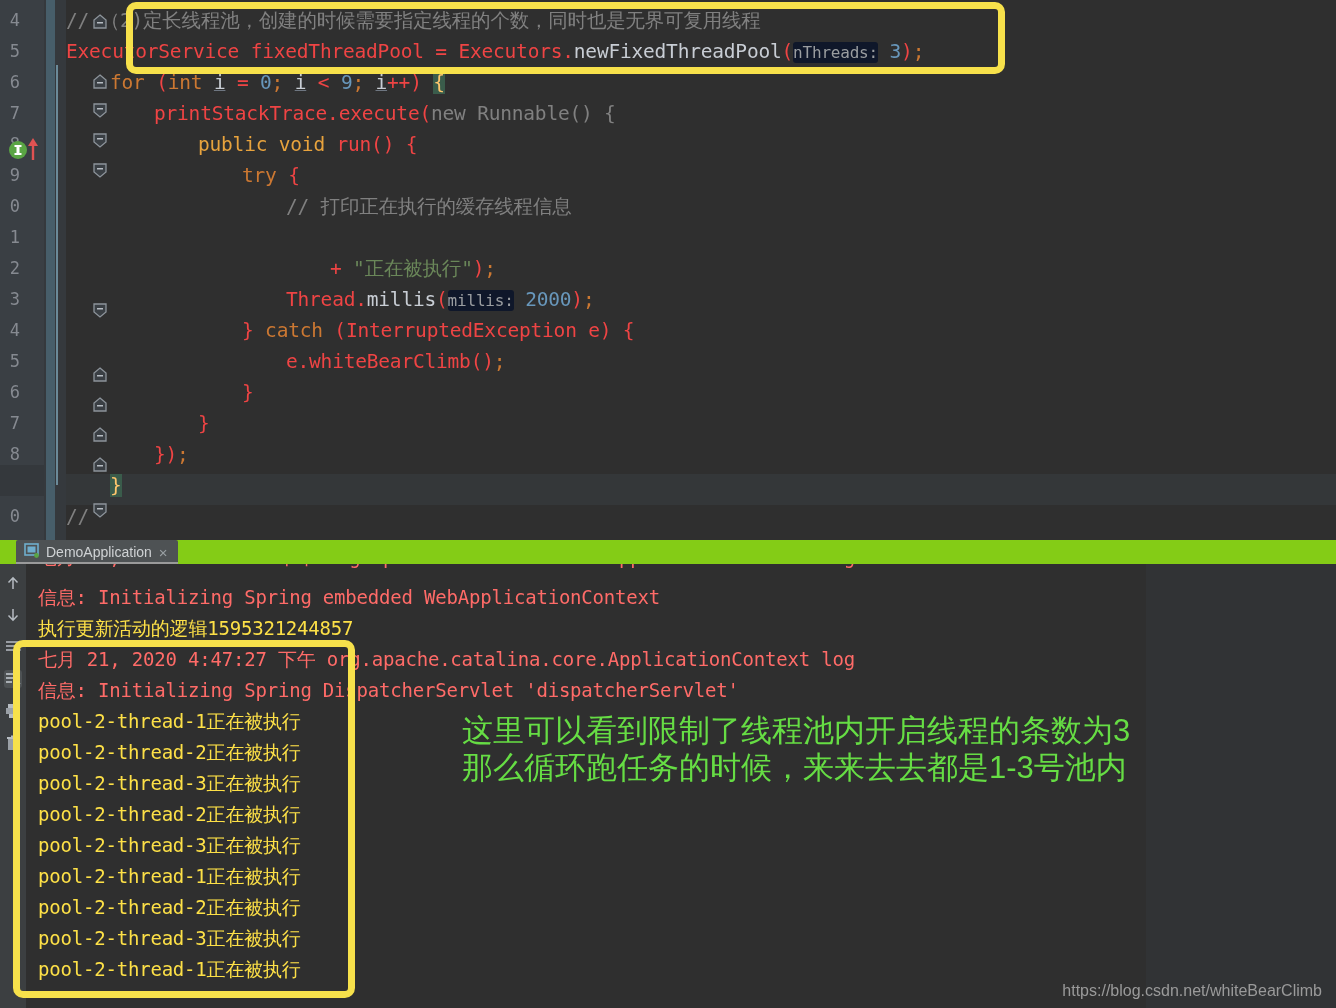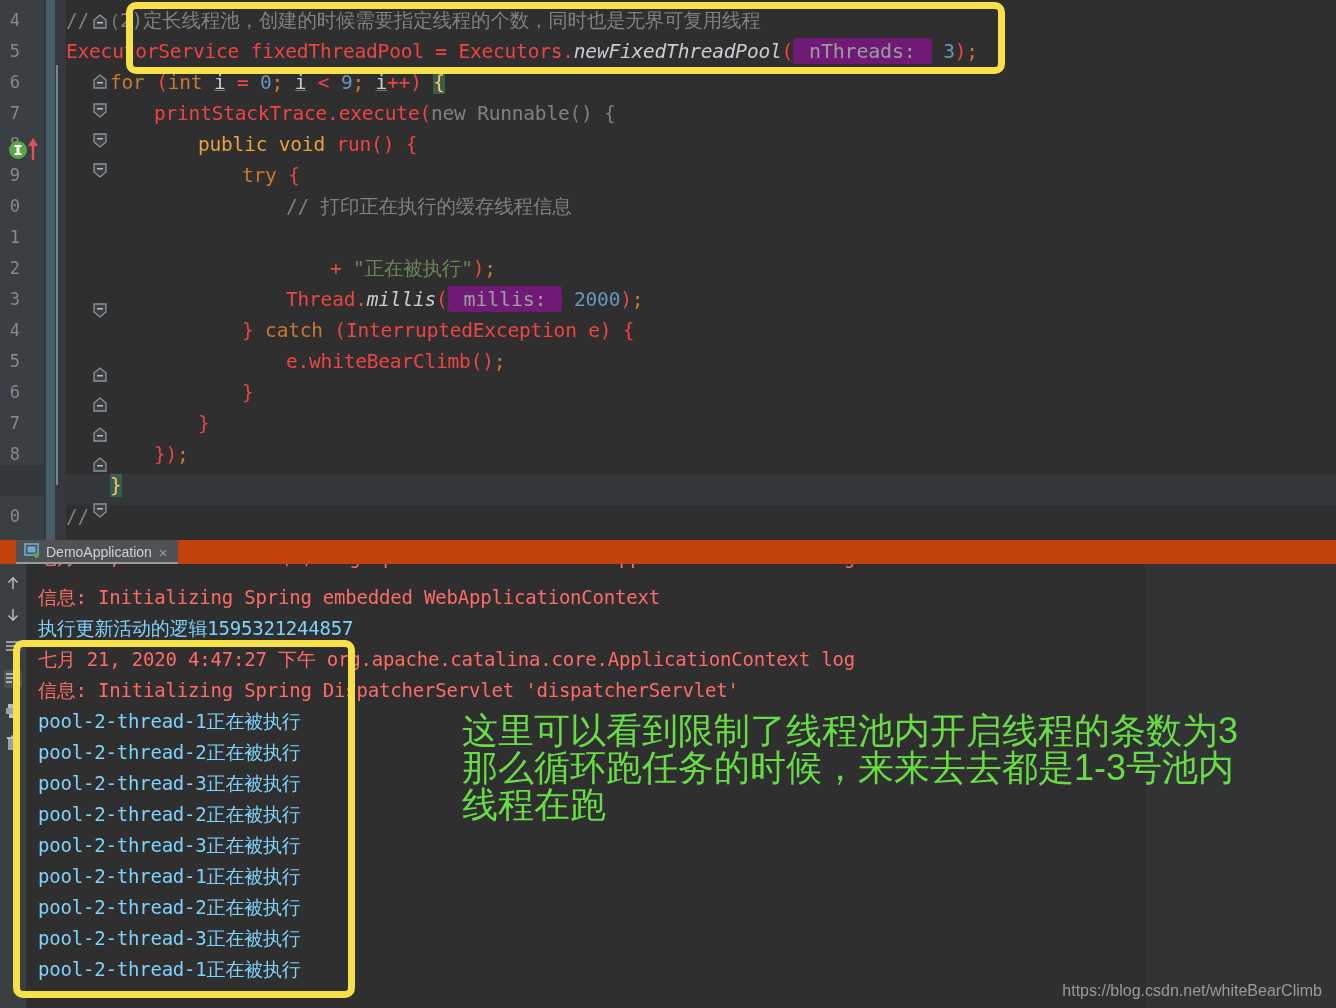--- a/index.html
+++ b/index.html
@@ -23,51 +23,51 @@
   #code{position:absolute;left:66px;top:0;width:1270px;height:540px;}
   .cline{position:absolute;left:0;height:31px;line-height:31px;white-space:pre;
          font-family:"DejaVu Sans Mono",monospace;font-size:19.5px;color:#c8cdd4;letter-spacing:-0.2px;}
   .cur-line-band{position:absolute;left:0;top:474px;width:1336px;height:31px;background:#343739;}
   .kw{color:#cc7832;}
   .kw2{color:#e8a33d;}
   .num{color:#6897bb;}
   .str{color:#6a8759;}
   .cmt{color:#808080;}
   .pln{color:#ef4444;}
-  .ital{font-style:italic;color:#c8cdd4;}
+  .ital{color:#c8cdd4;}
   .ital-o{font-style:italic;color:#cc7832;}
   .sem{color:#cc7832;}
-  .param-hint{background:#701a75;color:#9a9da0;border-radius:3px;padding:1px 16px;font-size:20px;}
+  .param-hint{background:#0f172a;color:#9a9da0;border-radius:3px;padding:1px 0;font-size:16px;}
   .varu{text-decoration:underline;text-decoration-color:#6e7681;}
   .brace-hl{background:#3a5c4b;color:#ffc66d;}
 
   
   #console{position:absolute;left:0;top:540px;width:1336px;height:468px;background:#313335;}
-  #tabstrip{position:absolute;left:0;top:0;width:1336px;height:24px;background:#c2410c;}
+  #tabstrip{position:absolute;left:0;top:0;width:1336px;height:24px;background:#84cc16;}
   #tab{position:absolute;left:16px;top:0;height:24px;background:#4e5254;
        display:flex;align-items:center;padding:0 10px 0 8px;gap:7px;border-radius:2px 2px 0 0;}
   #tab-underline{position:absolute;left:16px;top:22px;width:162px;height:2px;background:#9a9a9a;}
   #tab-label{color:#cfd2d4;font-family:"Liberation Sans",sans-serif;font-size:14px;}
   #tab-close{color:#9aa0a4;font-family:"Liberation Sans",sans-serif;font-size:15px;line-height:1;}
   #left-rail{position:absolute;left:0;top:24px;width:26px;height:444px;background:#3c3f41;
              display:flex;flex-direction:column;align-items:center;padding-top:10px;gap:14px;}
   .rail-ico{width:18px;height:18px;display:block;}
   .rail-ico.sel{background:#4e5254;border-radius:3px;}
   #out{position:absolute;left:26px;top:24px;width:1120px;height:444px;background:#2f2f2f;overflow:hidden;}
   .oline{position:absolute;left:12px;white-space:pre;height:31px;line-height:31px;
          font-family:"DejaVu Sans Mono",monospace;font-size:19px;letter-spacing:-0.2px;}
   .o-red{color:#ff6b68;}
-  .o-white{color:#7dd3fc;text-align:center;}
+  .o-white{color:#fde047;text-align:center;}
   #watermark{position:absolute;right:14px;bottom:8px;color:#9a9a9a;
              font-family:"Liberation Sans",sans-serif;font-size:16px;}
 
   
   .hl-box{position:absolute;border:7px solid #f7e14b;border-radius:10px;box-sizing:border-box;pointer-events:none;}
   #note{position:absolute;left:462px;top:712px;width:800px;color:#66dd44;
-        font-family:"Liberation Sans","DejaVu Sans",sans-serif;font-size:36px;line-height:37px;font-weight:400;}
+        font-family:"Liberation Sans","DejaVu Sans",sans-serif;font-size:31px;line-height:37px;font-weight:400;}
 </style>
 </head>
 <body>
 
 <div id="app">
 
   <div id="editor">
     <div class="cur-line-band"></div>
 
     <div id="gutter">
@@ -270,16 +270,15 @@
       </div>
 
     <div id="watermark">https://blog.csdn.net/whiteBearClimb</div>
   </div>
 
   <div class="hl-box" id="hl-console" style="left: 13px; top: 640px; width: 342px; height: 358px; border-color: rgb(247, 225, 75);"></div>
 
   <div id="note" style="color: rgb(102, 221, 68);">
     <div>这里可以看到限制了线程池内开启线程的条数为3</div>
     <div>那么循环跑任务的时候，来来去去都是1-3号池内</div>
-    <div>线程在跑</div>
   </div>
 
 </div>
 
 </body></html>

